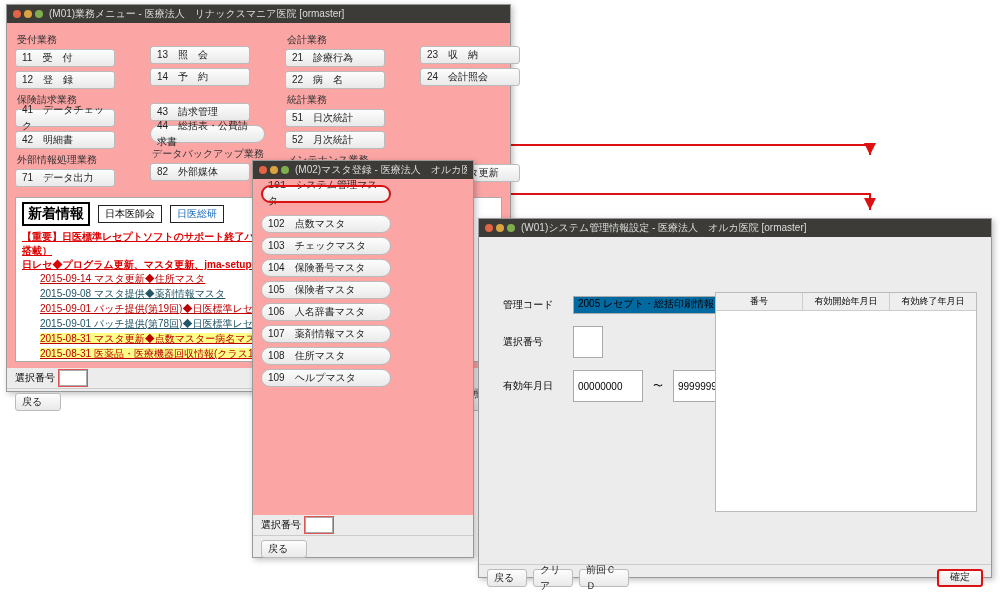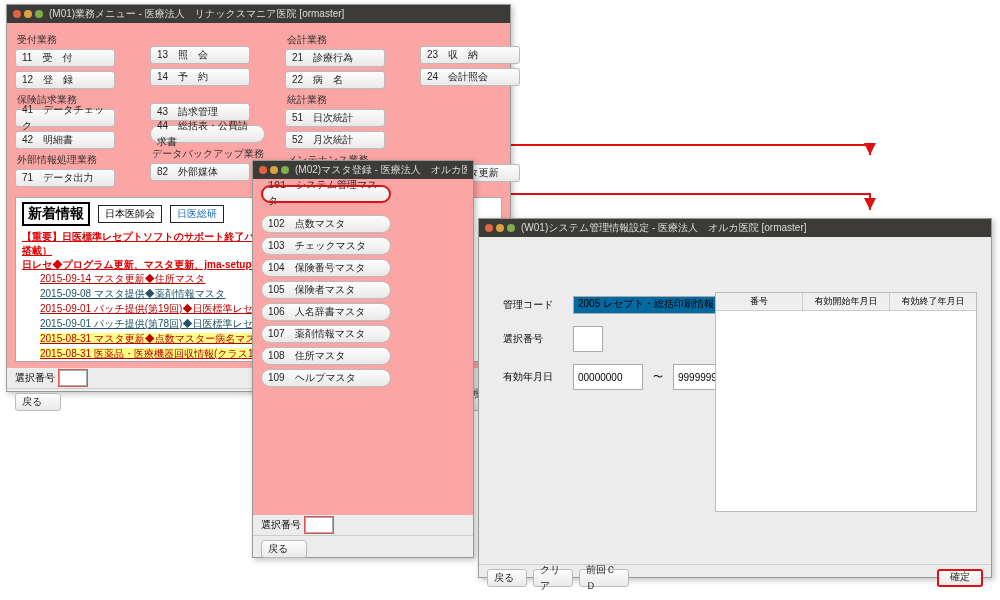--- a/index.html
+++ b/index.html
@@ -69,21 +69,21 @@
   .footer .spacer { flex:1; }
   .input-sm { width:28px; height:16px; border:1px solid #aaa; background:#fff; }
   .sel-row { display:flex; align-items:center; gap:4px; padding:2px 8px; }
   .sel-label { font-size:10px; }
   .input-red { outline:1px solid #d55; }
   .w3body { padding:20px 17px 6px 24px; min-height:300px;margin-top:15px; }
   .form-row { display:flex; align-items:center; gap:10px; margin-bottom:12px; font-size:10px; }
   .form-row label { width:60px; }
   .select { background:#0369a1; border:1px solid #aaa; height:18px; padding:0 16px 0 4px; font-size:10px; min-width:170px; position:relative; display:inline-flex; align-items:flex-start; cursor:pointer;}
   .select:after{ content:"▾"; position:absolute; right:4px; top:2px; font-size:9px; color:#555;}
-  .txt { background:#fff; border:1px solid #aaa; height:26px; padding:0 4px; font-size:10px; display:inline-flex; align-items:center; }
+  .txt { background:#fff; border:1px solid #aaa; height:32px; padding:0 4px; font-size:10px; display:inline-flex; align-items:center; }
   .panel-right {
     position:absolute; right:14px; top:40px; width:262px; height:220px;
     background:#fff; border:1px solid #bbb;
   }
   .panel-right .hdr { display:flex; font-size:9px; background:#eee; border-bottom:1px solid #ccc; }
   .panel-right .hdr span { flex:1; text-align:center; padding:2px 0; border-right:1px solid #ccc; }
   .panel-right .hdr span:last-child{ border-right:none; }
   .arrow {
     position:absolute;
     pointer-events:none;

